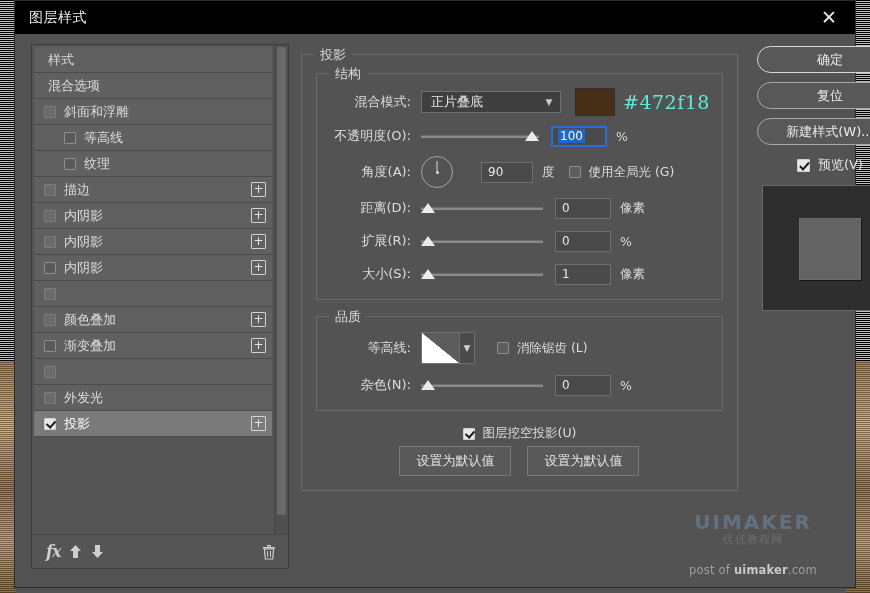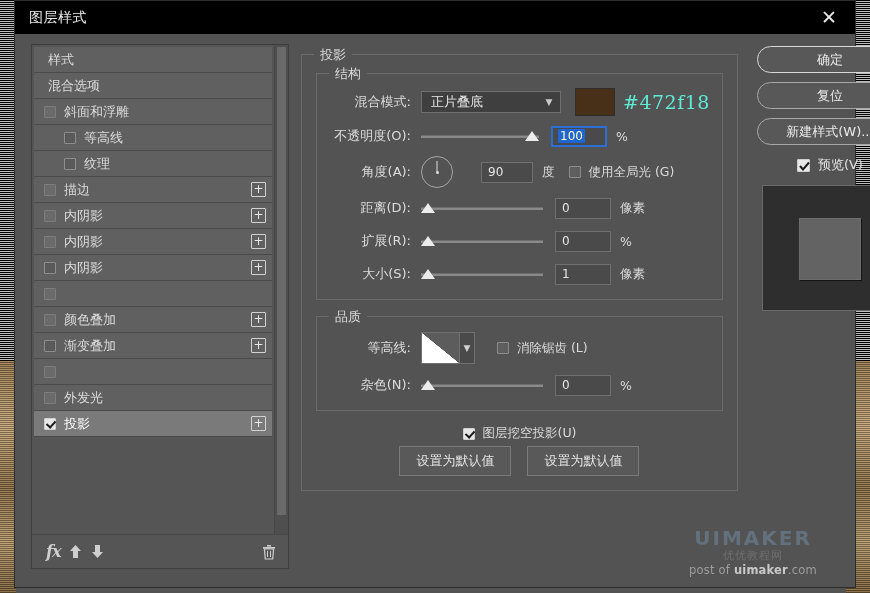--- a/index.html
+++ b/index.html
@@ -359,21 +359,21 @@
   .wm-logo {
     font-size: 20px; font-weight: bold; letter-spacing: 2px;
     color: #6f8ba0; opacity: .55;
     font-family: "DejaVu Sans", "Liberation Sans", sans-serif;
   }
   .wm-sub {
     font-size: 11px; color: #7b7b7b; letter-spacing: 1px;
     opacity: .7; margin-top: -2px;
   }
   .wm-url {
-    font-size: 11.5px; color: #9d9d9d; margin-top: 0;
+    font-size: 11.5px; color: #9d9d9d; margin-top: 16px;
     letter-spacing: .2px;
   }
   .wm-url b { color: #c9c9c9; }
 </style>
 </head>
 <body>
 
 <div id="root">
 
   <div class="bg-stripes left"></div>

